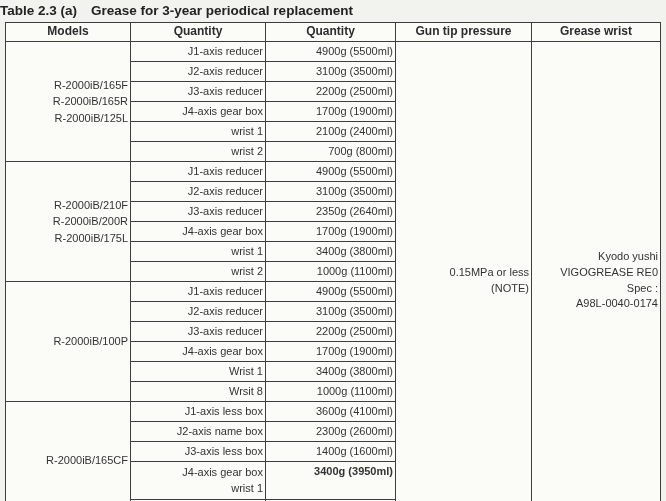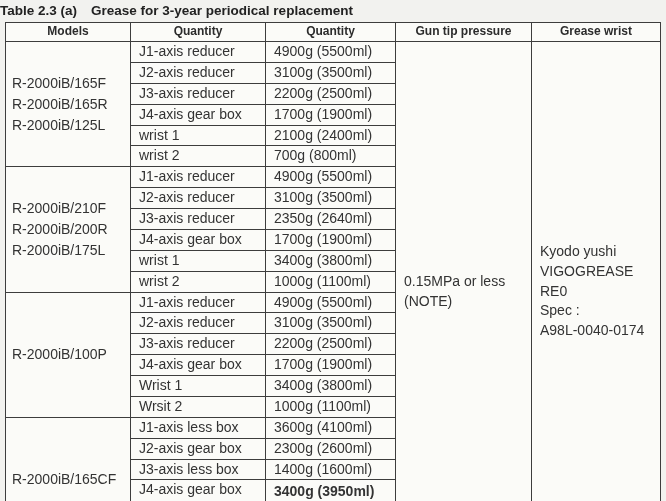--- a/index.html
+++ b/index.html
@@ -23,27 +23,28 @@
   table.grease-table {
     position: absolute;
     top: 22px; left: 5px;
     width: 655px;
     border-collapse: collapse;
     table-layout: fixed;
     background: #fbfbf8;
   }
   th, td {
     border: 1.5px solid #3d3d3d;
-    font-size: 14px;
+    font-size: 11px;
     padding: 0 2px 0 8px;
     height: 19px;
     vertical-align: middle;
     white-space: pre-line;
     line-height: 1.42;
     overflow: hidden;
+    text-align: right;
   }
   th {
     font-weight: bold;
     text-align: center;
     font-size: 12px;
     height: 18px;
     padding: 0 2px;
     color: #2c2c2c;
   }
   td.models-cell { padding-left: 6px; line-height: 1.5; }
@@ -151,30 +152,30 @@
       </tr>
       <tr>
         <td class="greasing-cell">J4-axis gear box</td>
         <td class="qty-cell">1700g (1900ml)</td>
       </tr>
       <tr>
         <td class="greasing-cell">Wrist 1</td>
         <td class="qty-cell">3400g (3800ml)</td>
       </tr>
       <tr>
-        <td class="greasing-cell">Wrsit 2</td>
+        <td class="greasing-cell">Wrsit 8</td>
         <td class="qty-cell">1000g (1100ml)</td>
       </tr>
       <tr>
         <td rowspan="5" class="models-cell">R-2000iB/165CF</td>
         <td class="greasing-cell">J1-axis less box</td>
         <td class="qty-cell">3600g (4100ml)</td>
       </tr>
       <tr>
-        <td class="greasing-cell">J2-axis gear box</td>
+        <td class="greasing-cell">J2-axis name box</td>
         <td class="qty-cell">2300g (2600ml)</td>
       </tr>
       <tr>
         <td class="greasing-cell">J3-axis less box</td>
         <td class="qty-cell">1400g (1600ml)</td>
       </tr>
       <tr class="tall">
         <td class="greasing-cell">J4-axis gear box
 wrist 1</td>
         <td class="qty-cell">3400g (3950ml)</td>

